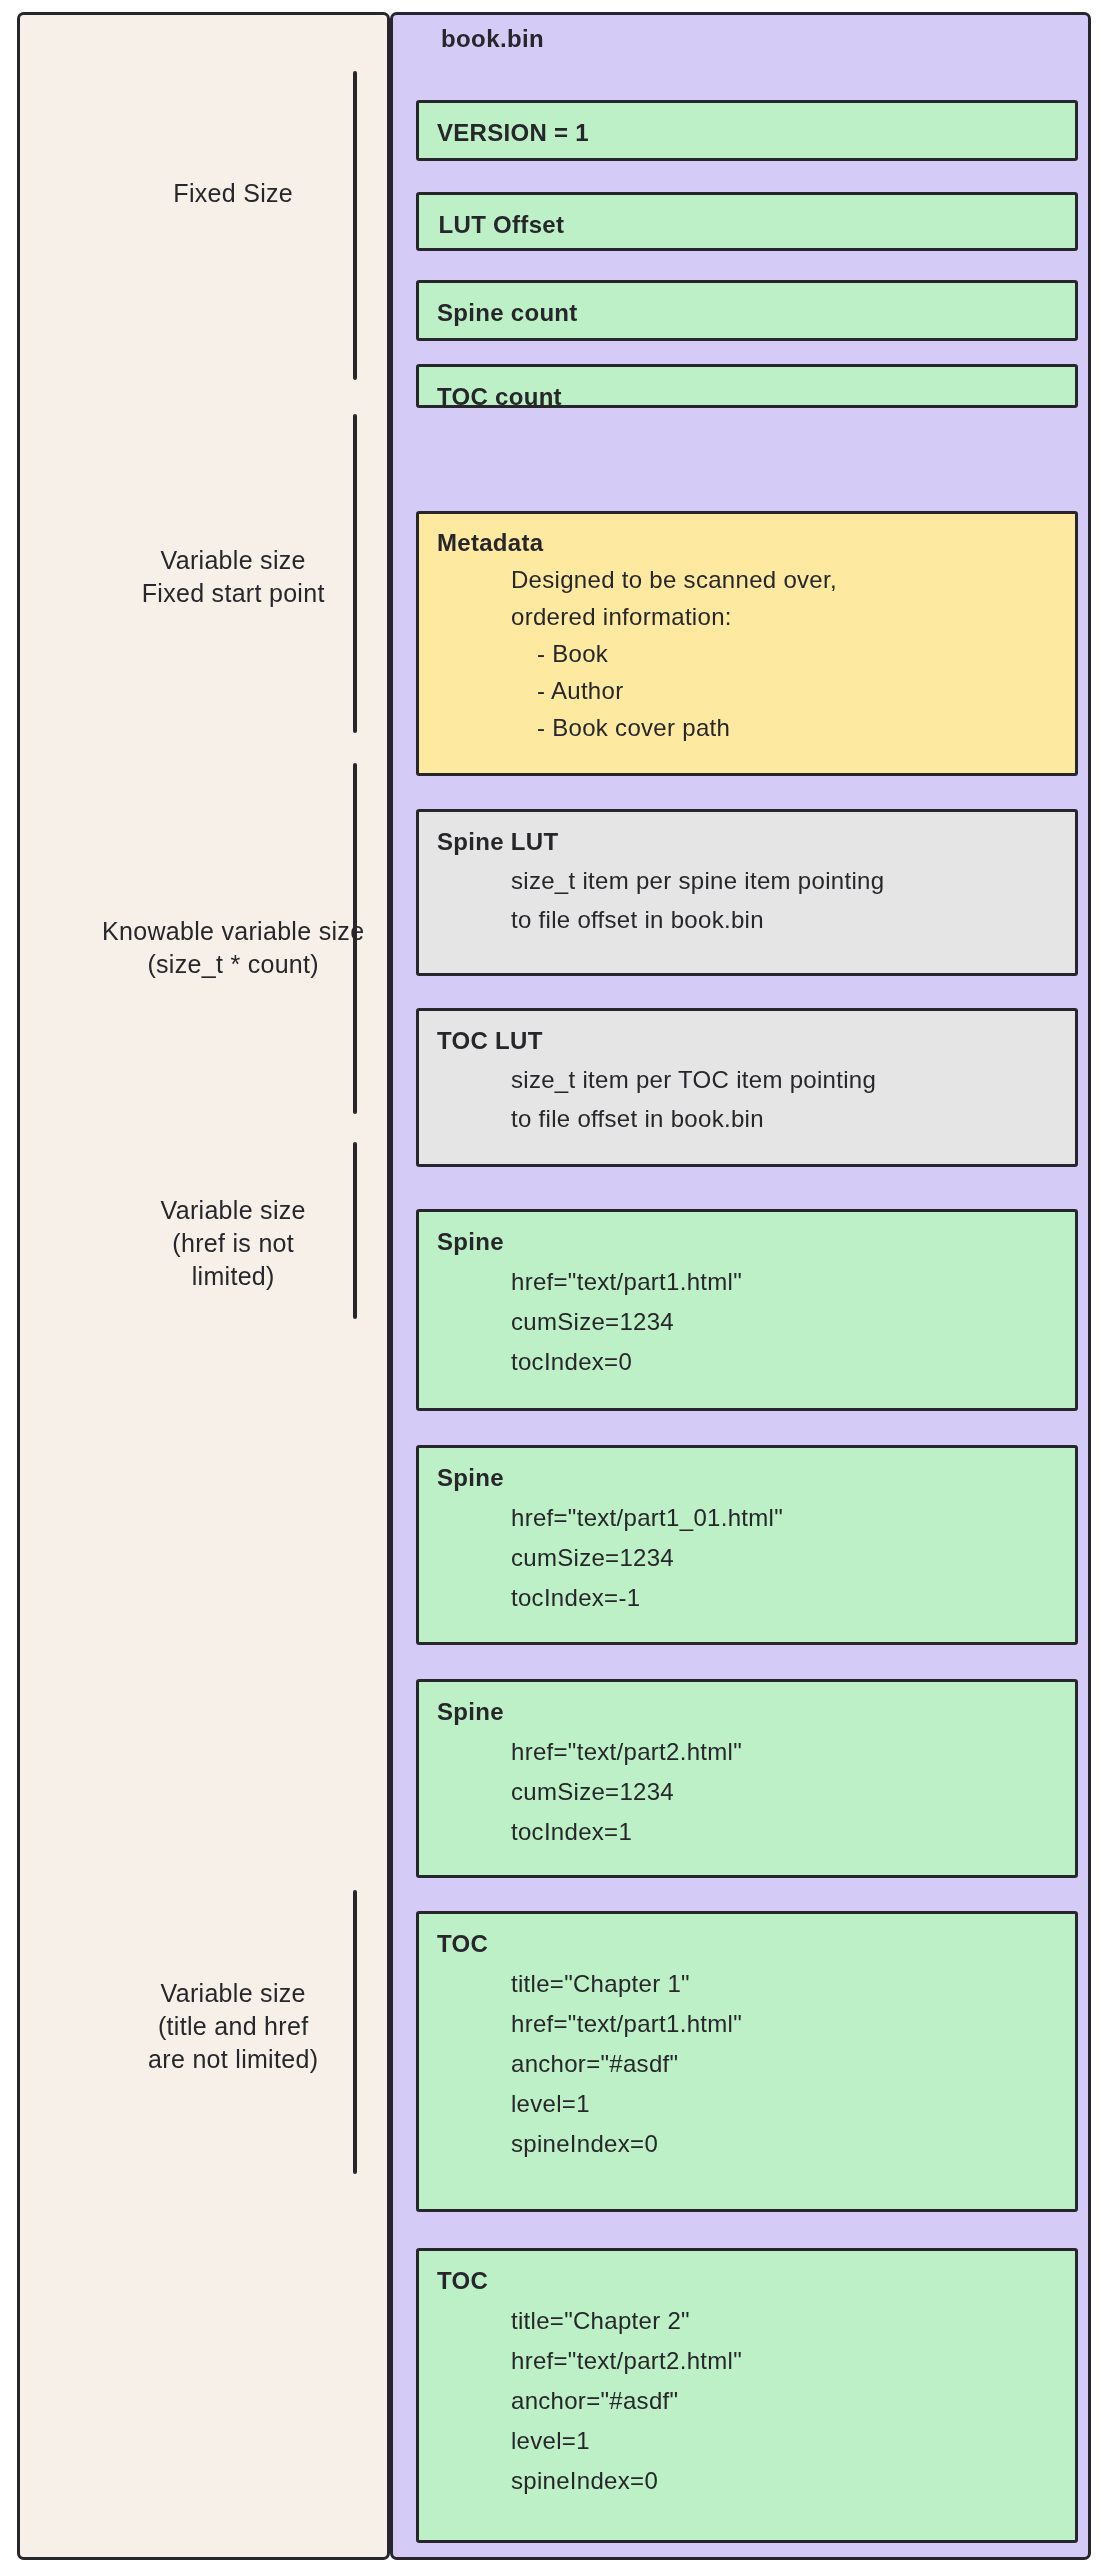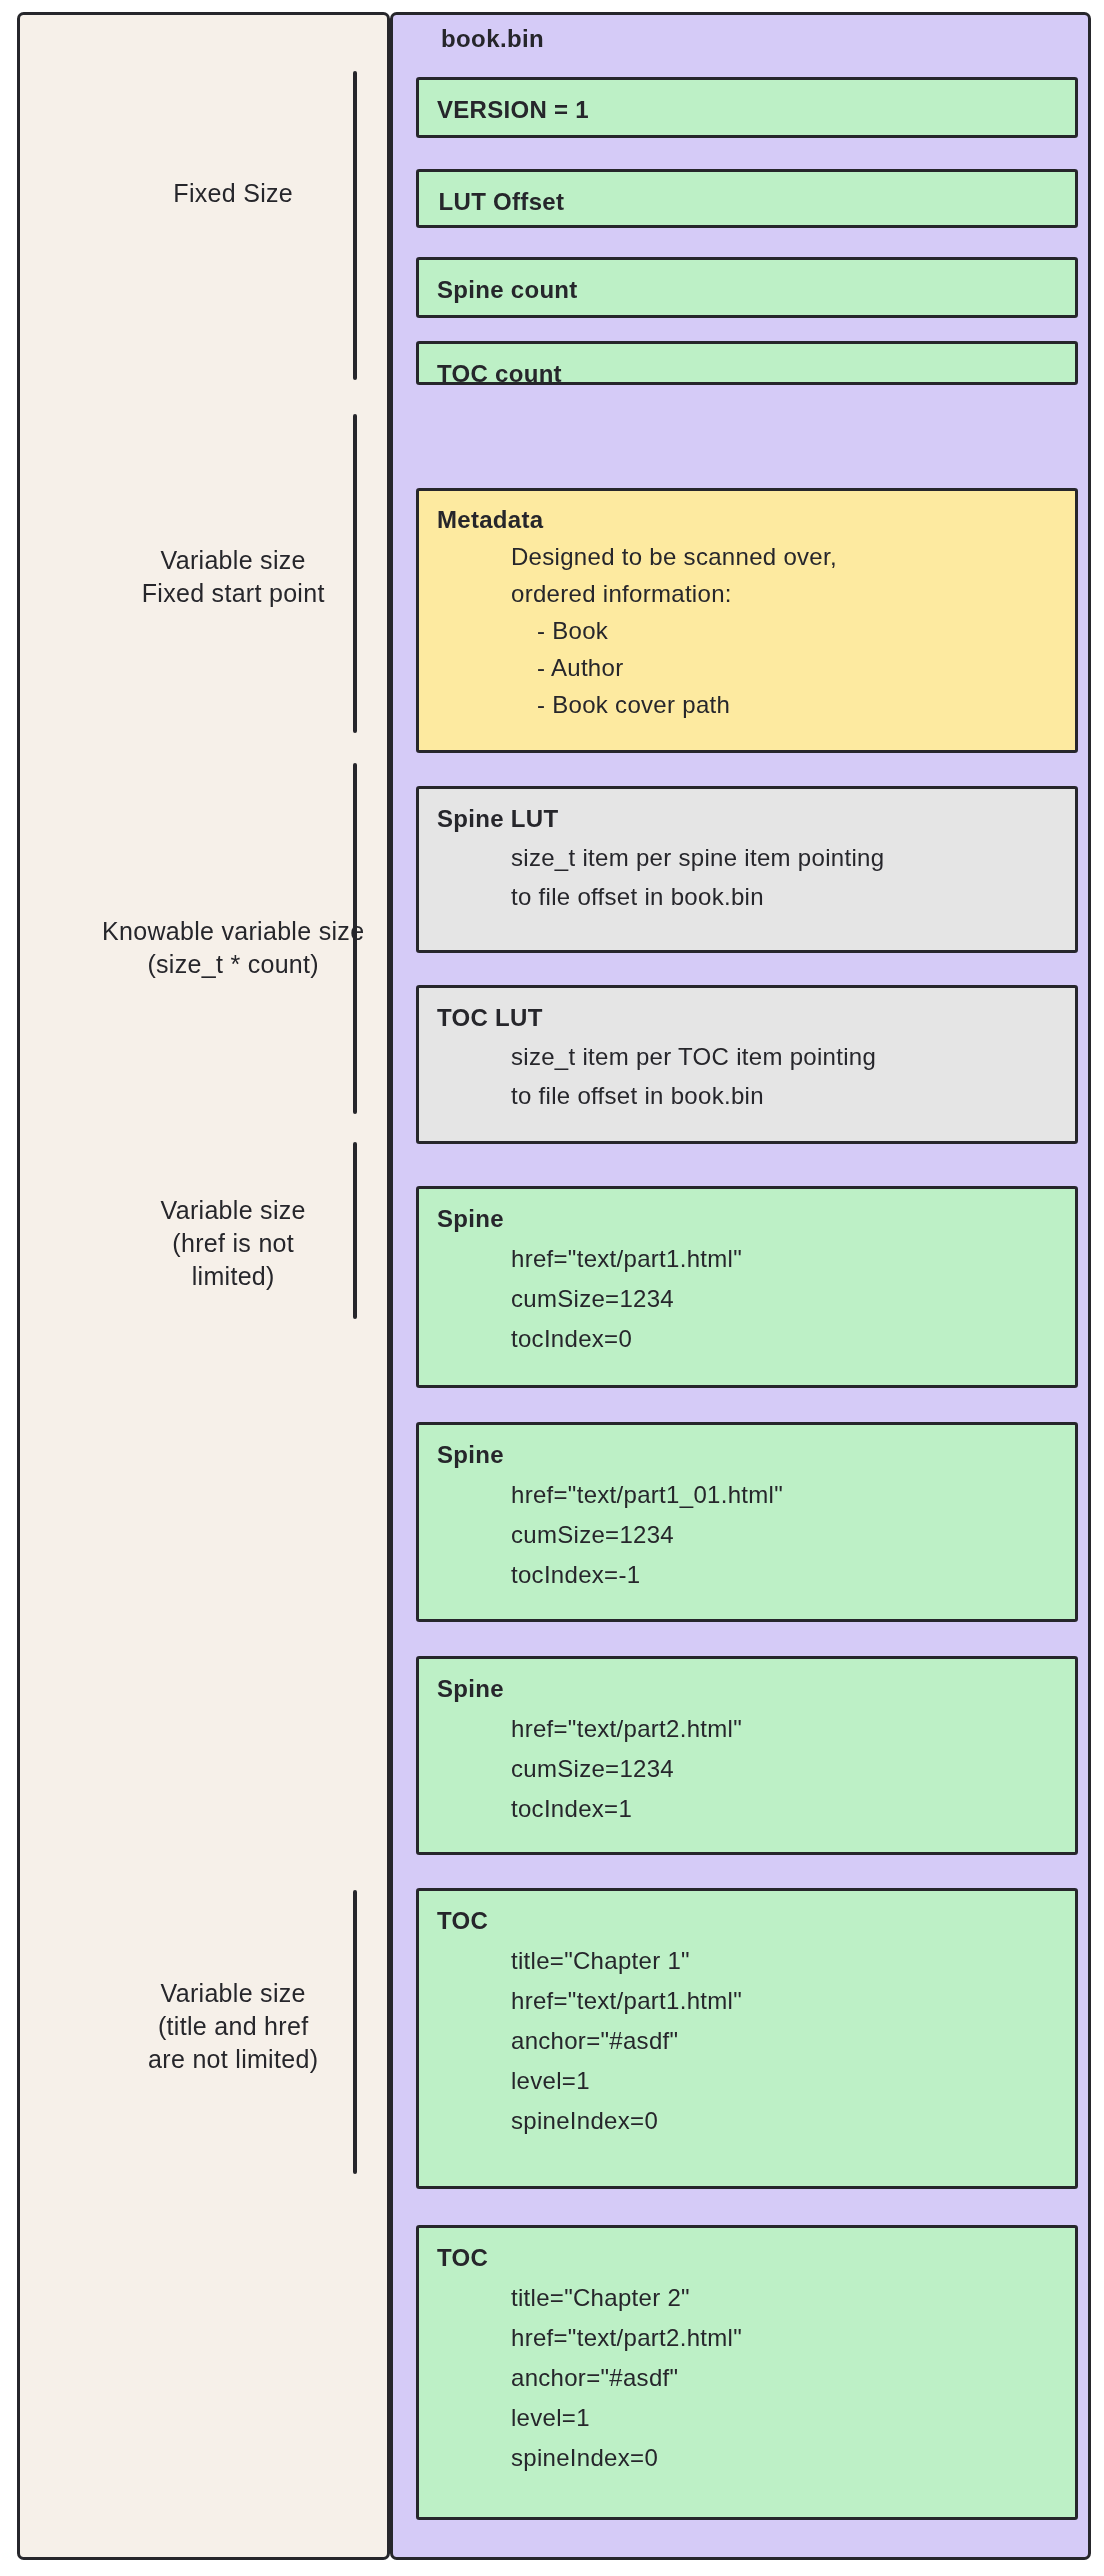--- a/index.html
+++ b/index.html
@@ -37,20 +37,21 @@
     margin-left: 48px;
   }
   .box {
     position: absolute;
     box-sizing: border-box;
     left: 22.6px; width: 662px;
     border: 3.8px solid #26262b;
     border-radius: 3.3px;
     padding: 10px 18.4px;
     font-size: 24px;
+    margin-top: 23px;
   }
   .box.green  { background: #bdf0c6; }
   .box.yellow { background: #fdeaa0; }
   .box.blue   { background: #e5e5e5; }
   .box .box-title { line-height: 40px; font-weight: bold; letter-spacing: 0.3px; }
   .box .line      { line-height: 40px; margin-left: 74px; letter-spacing: 0.3px; }
   .box .line-deep { line-height: 40px; margin-left: 100px; letter-spacing: 0.3px; }
   .box.yellow .box-title, .box.yellow .line, .box.yellow .line-deep { line-height: 37px; }
   .box.blue .box-title, .box.blue .line { line-height: 39px; }
   .bracket {

